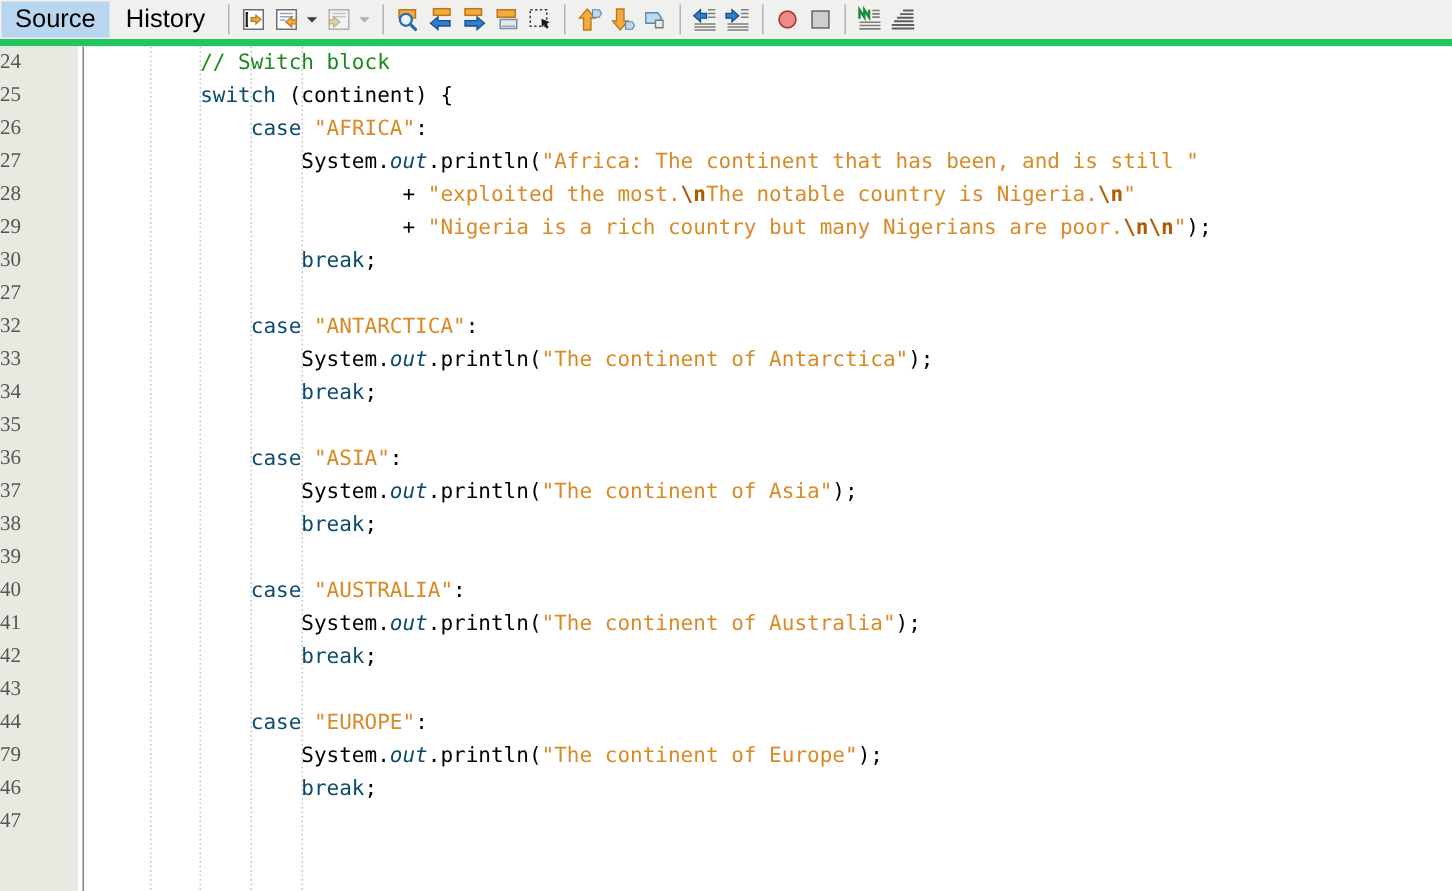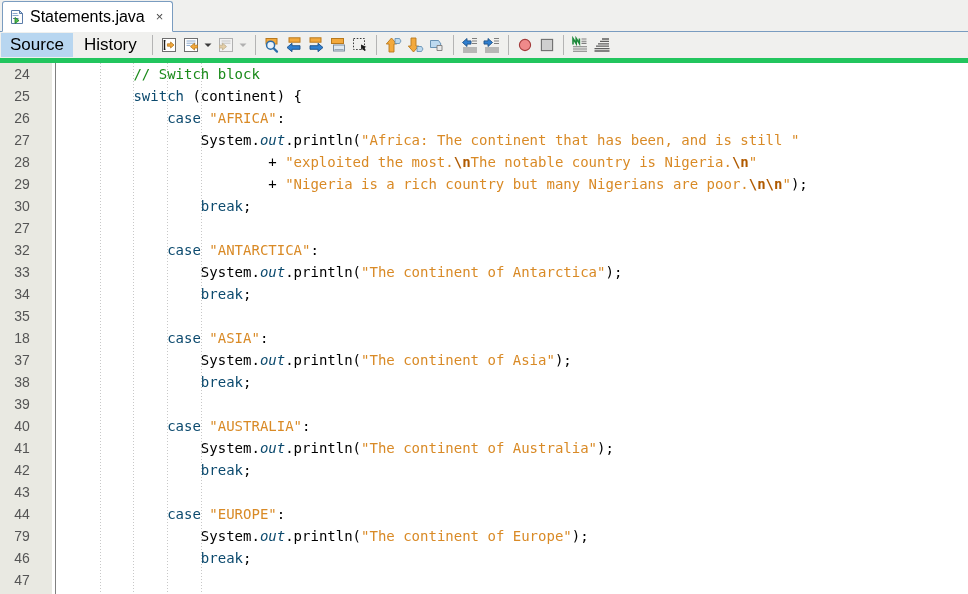--- a/index.html
+++ b/index.html
@@ -115,23 +115,23 @@
   .gutter {
     width: 52px;
     flex: 0 0 52px;
     background: #e9e9e2;
     position: relative;
     box-sizing: border-box;
   }
   .gutter .ln {
     height: 22px;
     line-height: 22px;
-    text-align: center;
+    text-align: left;
     padding-right: 8px;
-    font-family: Liberation Sans, sans-serif;
+    font-family: Liberation Serif, serif;
     font-size: 14px;
     color: #555555;
     box-sizing: border-box;
   }
   .glyphgap {
     width: 3px;
     flex: 0 0 3px;
     background: #ffffff;
   }
   .vsep {
@@ -178,35 +178,20 @@
   .t-str  { color: #d98a26; }
   .t-esc  { color: #b05a00; font-weight: bold; }
   .t-fld  { color: #0c4a6e; font-style: italic; }
   .t-pln  { color: #000000; }
 </style>
 </head>
 <body>
 
 <div id="app">
 
-  <div class="tabstrip">
-    <div class="doc-tab">
-      <span class="java-icon">
-        <svg width="16" height="16" viewBox="0 0 16 16">
-          <path d="M2.5 1.5h8l3 3v10h-11z" fill="#fdfdfd" stroke="#5a7ba8" stroke-width="1"></path>
-          <path d="M10.5 1.5l3 3h-3z" fill="#c6d8ee" stroke="#5a7ba8" stroke-width="1"></path>
-          <path d="M3.5 4.5h5M3.5 6.5h6" stroke="#8aa8cc" stroke-width="1"></path>
-          <path d="M4 9.5h5.5" stroke="#5a7ba8" stroke-width="1"></path>
-          <path d="M6 8.5l4 3-4 3z" fill="#4fbf4f" stroke="#1f7a1f" stroke-width="0.8"></path>
-        </svg>
-      </span>
-      <span class="tab-title">Statements.java</span>
-      <span class="tab-close">×</span>
-    </div>
-  </div>
 
   <div class="toolrow">
 
     <div class="view-tab active">Source</div>
     <div class="view-tab">History</div>
 
     <div class="tb-sep"></div>
 
     <div class="tb-btn">
       <span>
@@ -388,21 +373,21 @@
         <div class="ln">26</div>
         <div class="ln">27</div>
         <div class="ln">28</div>
         <div class="ln">29</div>
         <div class="ln">30</div>
         <div class="ln">27</div>
         <div class="ln">32</div>
         <div class="ln">33</div>
         <div class="ln">34</div>
         <div class="ln">35</div>
-        <div class="ln">18</div>
+        <div class="ln">36</div>
         <div class="ln">37</div>
         <div class="ln">38</div>
         <div class="ln">39</div>
         <div class="ln">40</div>
         <div class="ln">41</div>
         <div class="ln">42</div>
         <div class="ln">43</div>
         <div class="ln">44</div>
         <div class="ln">79</div>
         <div class="ln">46</div>

